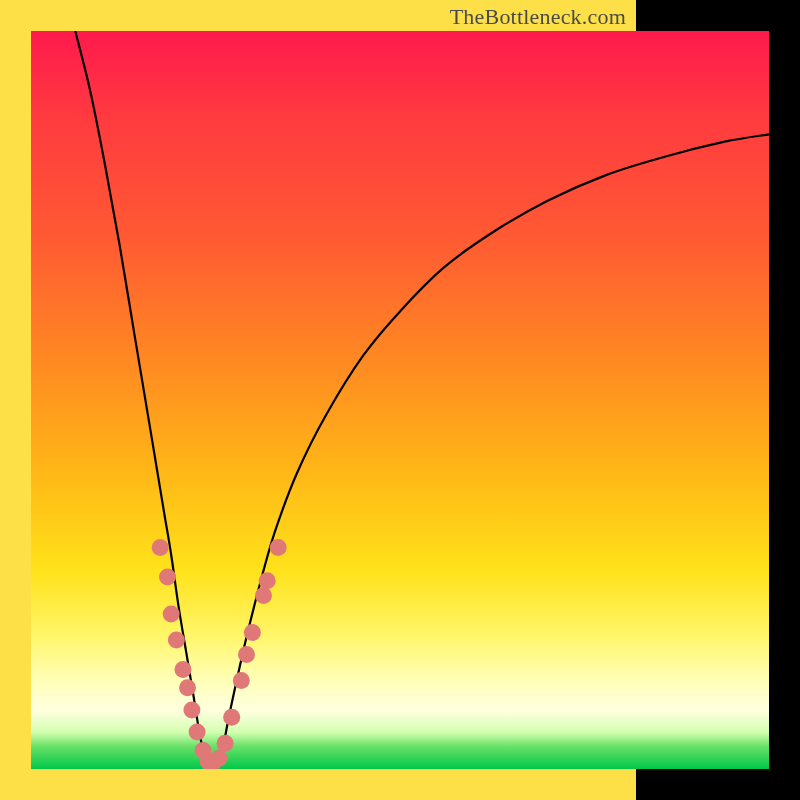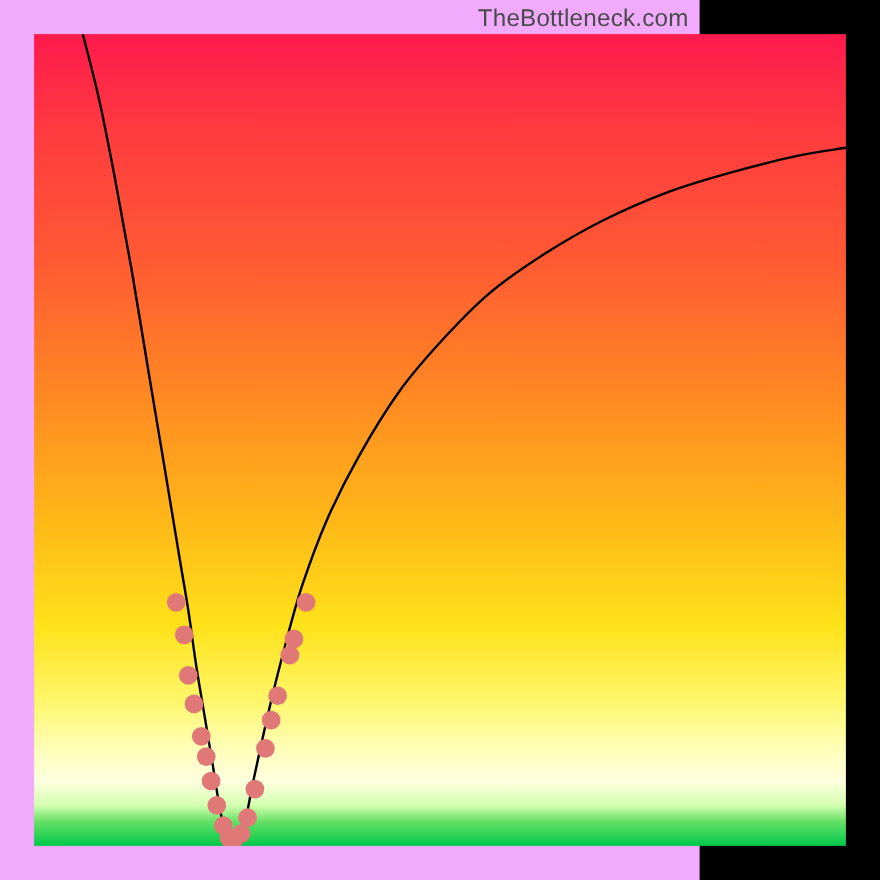--- a/index.html
+++ b/index.html
@@ -8,21 +8,22 @@
     width: 800px;
     height: 800px;
     overflow: hidden;
     background: #000;
     font-family: Arial, Helvetica, sans-serif;
   }
   .frame {
     position: absolute;
     top: 0; left: 0;
     width: 636px; height: 800px;
-    background: #f0abfc;
+    background: #fde047;
+    font-family: Liberation Serif, serif;
   }
   .plot {
     position: absolute;
     top: 31px;
     left: 31px;
     width: 738px;
     height: 738px;
     
     background: linear-gradient(
       to bottom,

